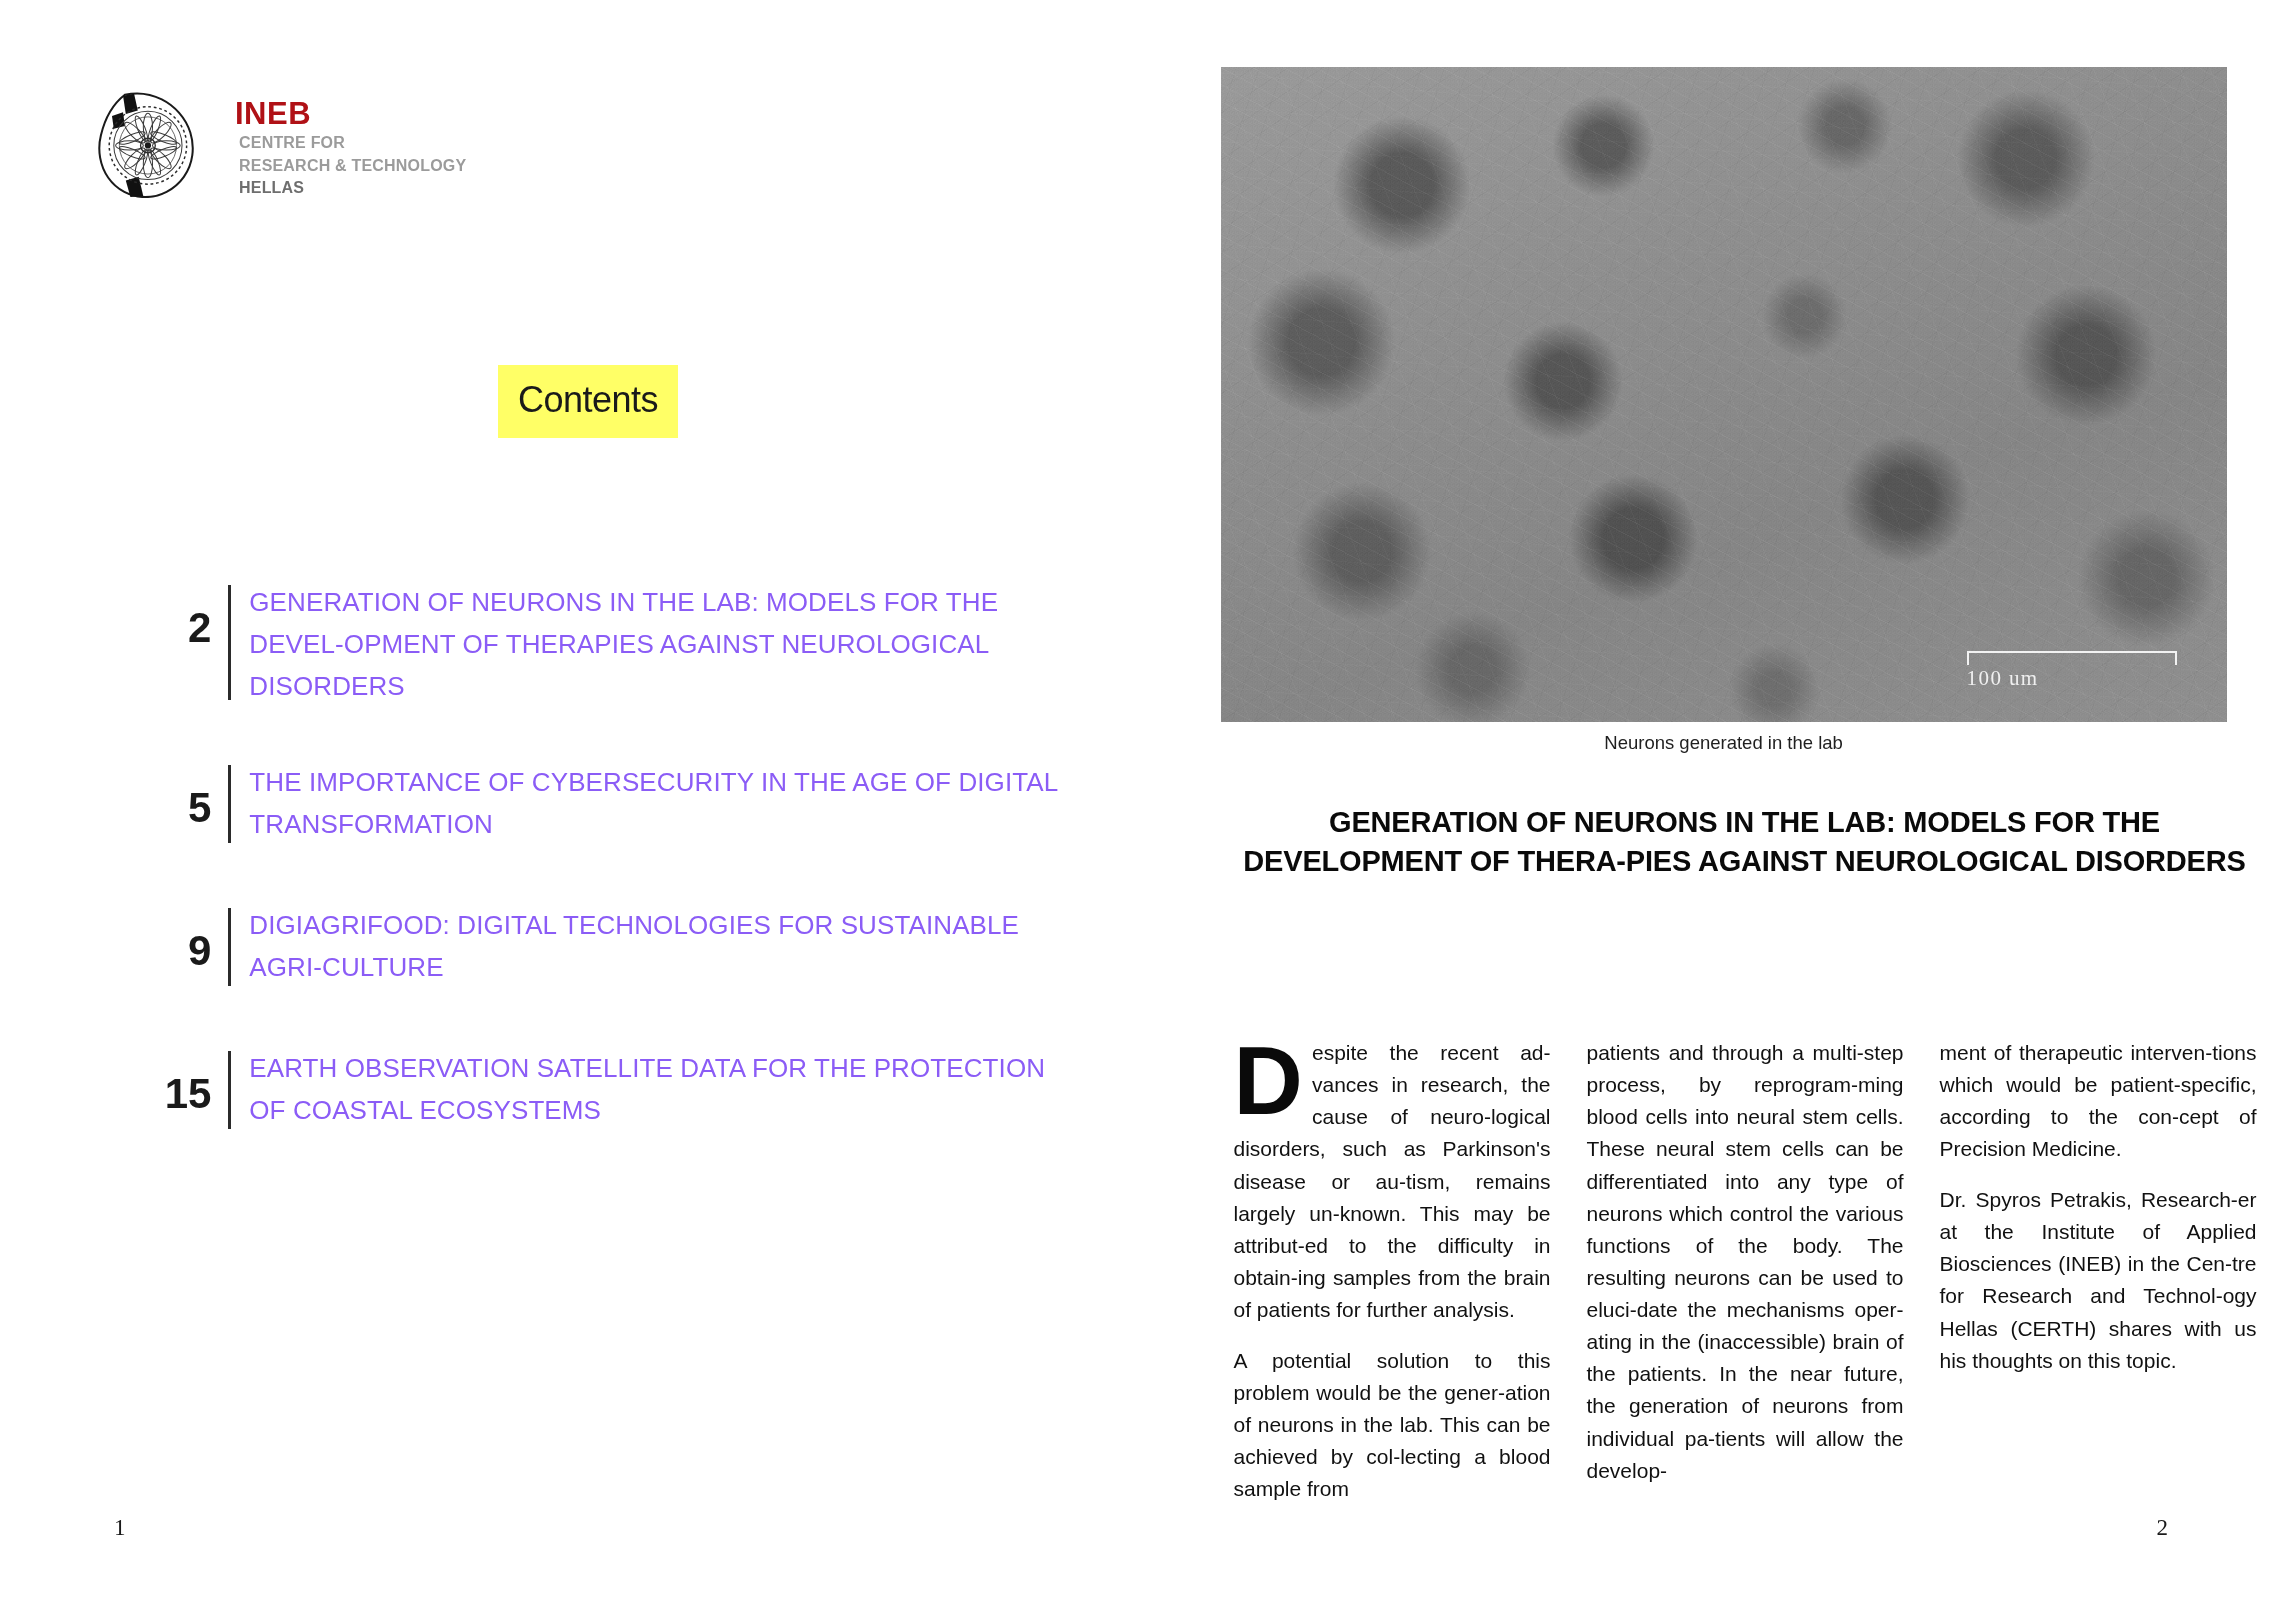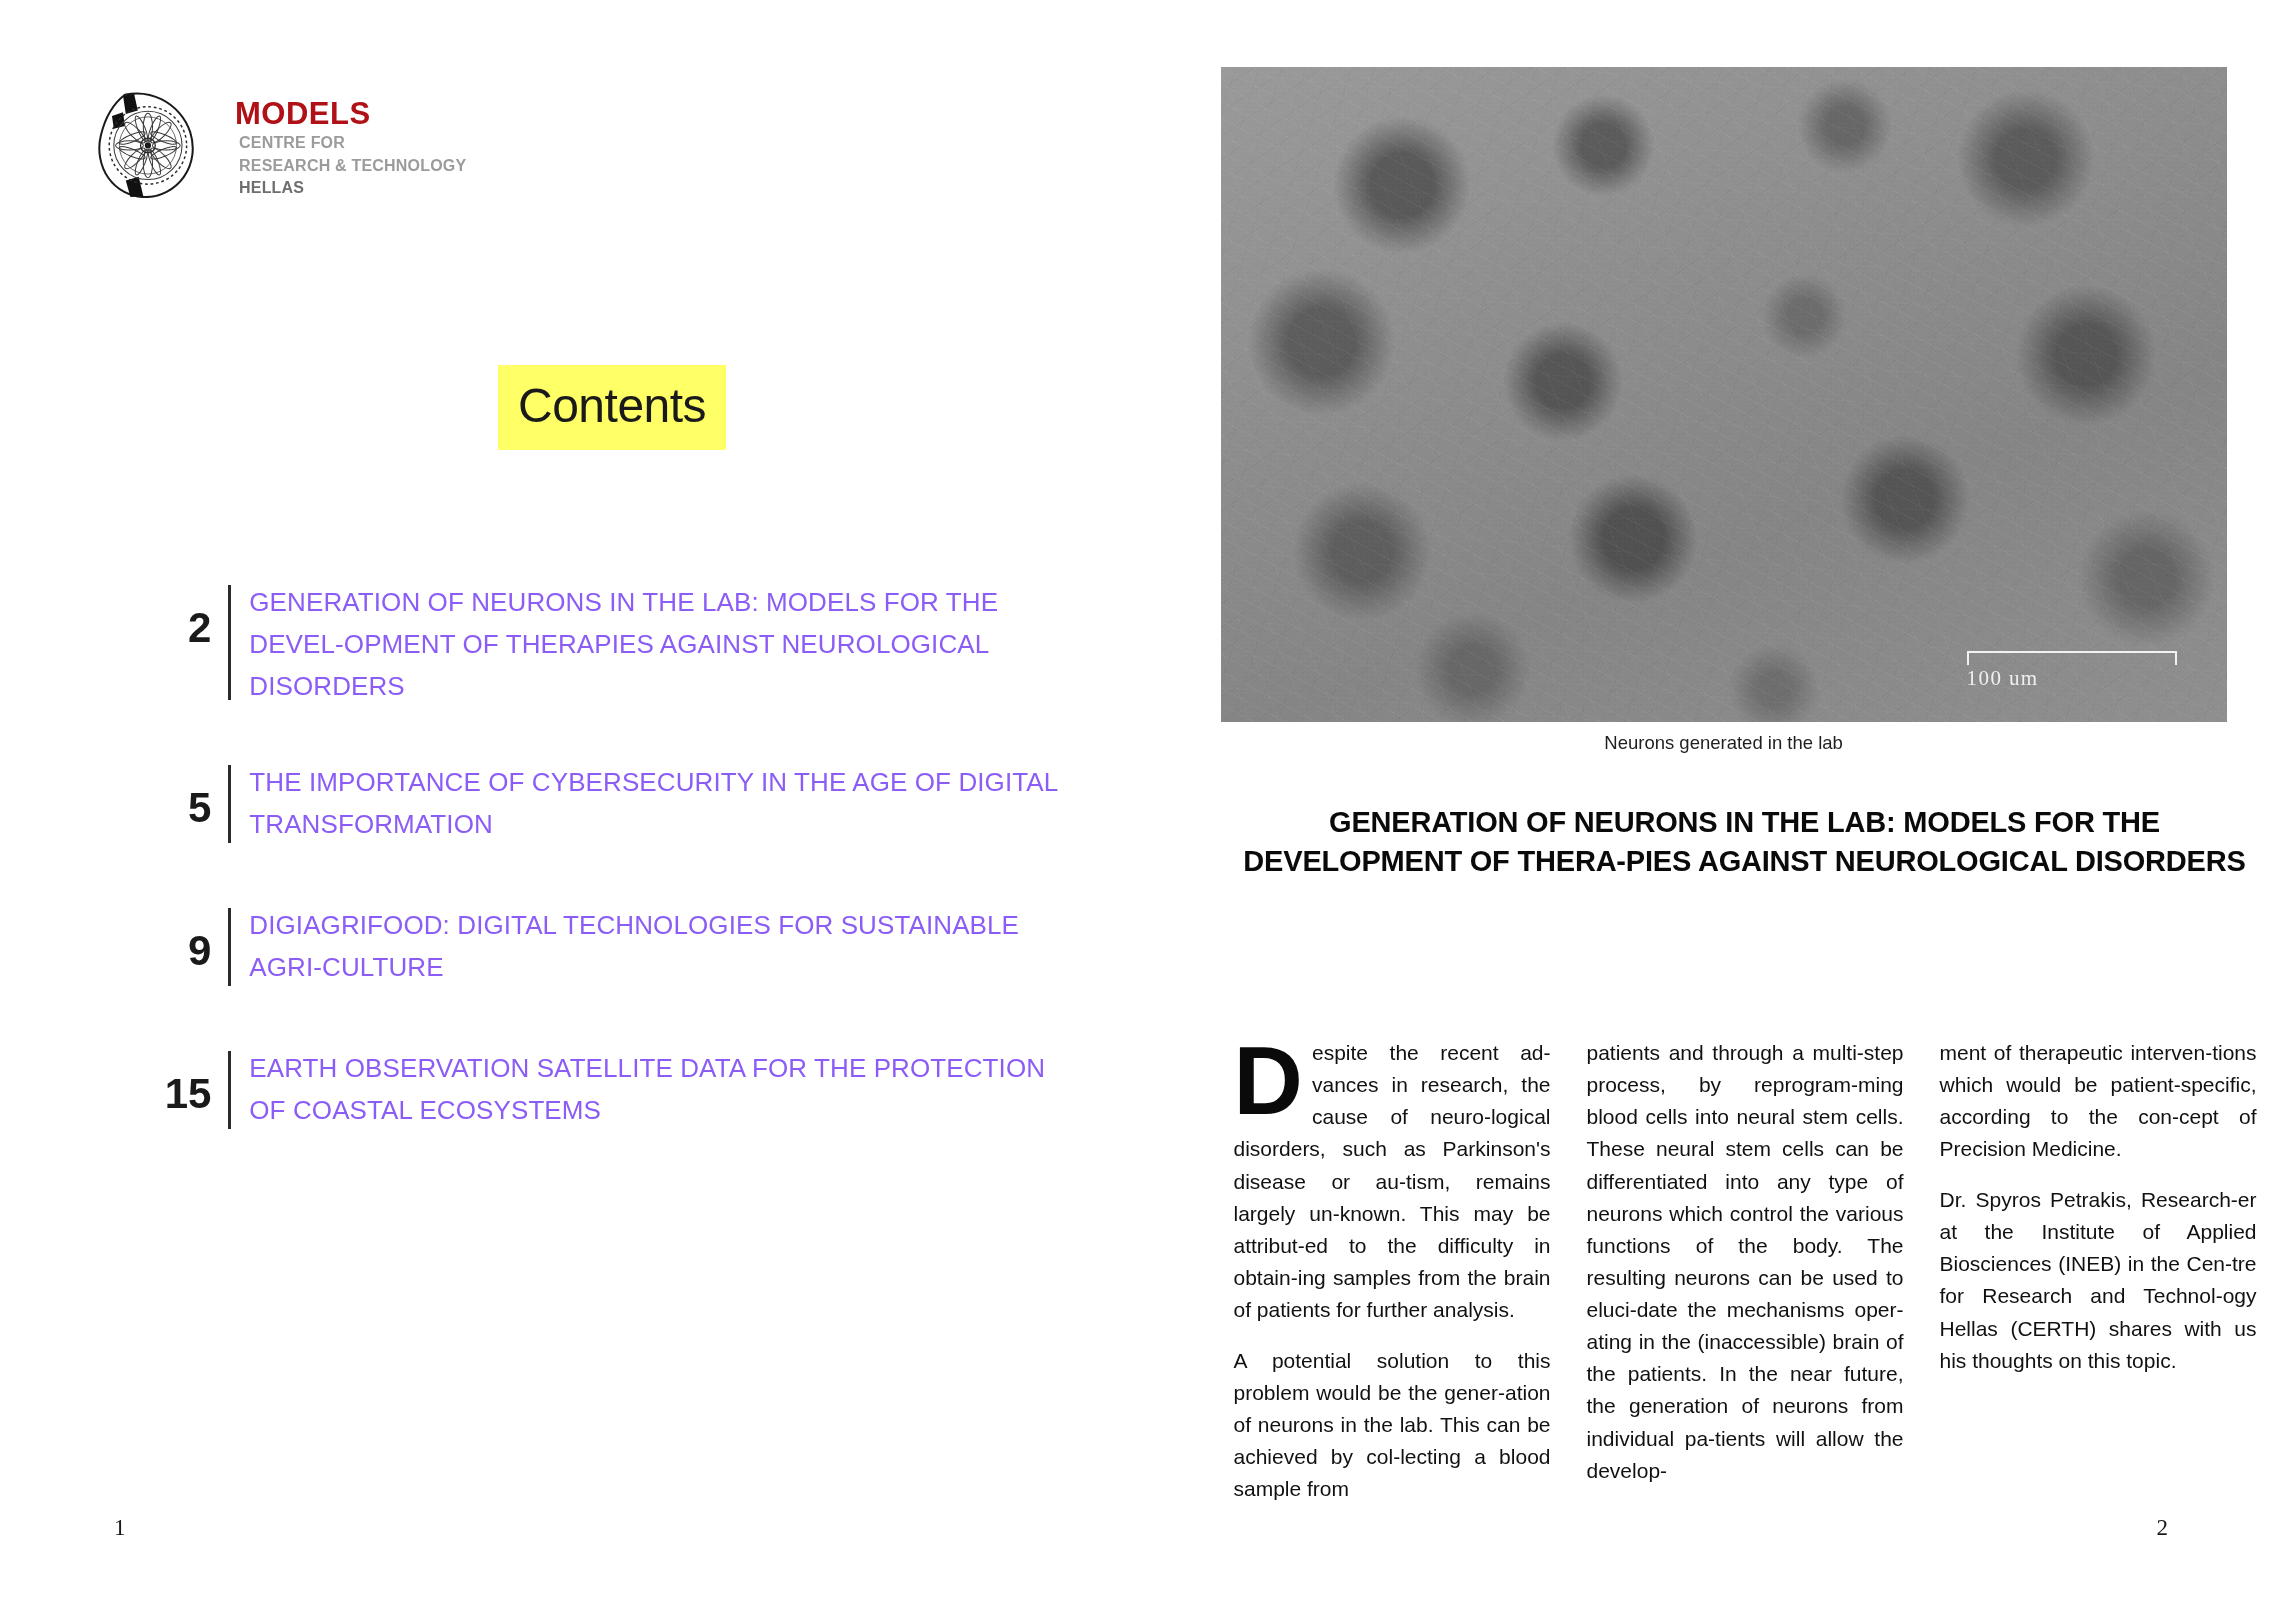--- a/index.html
+++ b/index.html
@@ -73,21 +73,21 @@
   #contents-wrap {
     position: absolute;
     left: 498px; top: 365px;
   }
   #contents-title {
     display: inline-block;
     background: #ffff66;
     color: #1a1a1a;
     font-family: "Liberation Sans", sans-serif;
     font-weight: 400;
-    font-size: 48px;
+    font-size: 36px;
     line-height: 1;
     padding: 16.6px 20px 20px 20px;
     letter-spacing: -0.5px;
   }
 
   
   #toc {
     position: absolute;
     left: 138px; top: 581px;
     width: 932px;
@@ -311,21 +311,21 @@
             <ellipse cx="38" cy="50" rx="15" ry="4" transform="rotate(-22 38 50)"></ellipse>
             <ellipse cx="72" cy="66" rx="15" ry="4" transform="rotate(-22 72 66)"></ellipse>
             <ellipse cx="38" cy="66" rx="15" ry="4" transform="rotate(22 38 66)"></ellipse>
             <ellipse cx="72" cy="50" rx="15" ry="4" transform="rotate(22 72 50)"></ellipse>
           </g>
           <circle cx="55" cy="58" r="8" fill="none" stroke="#2a2a2a" stroke-width="1.4"></circle>
           <circle cx="55" cy="58" r="3.4" fill="#1a1a1a"></circle>
         </svg>
       </div>
       <div id="logo-text">
-        <div id="logo-acronym">MODELS</div>
+        <div id="logo-acronym">INEB</div>
         <div class="logo-sub">CENTRE FOR</div>
         <div class="logo-sub">RESEARCH &amp; TECHNOLOGY</div>
         <div class="logo-sub dark">HELLAS</div>
       </div>
     </div>
 
     <div id="contents-wrap">
       <span id="contents-title">Contents</span>
     </div>
 

